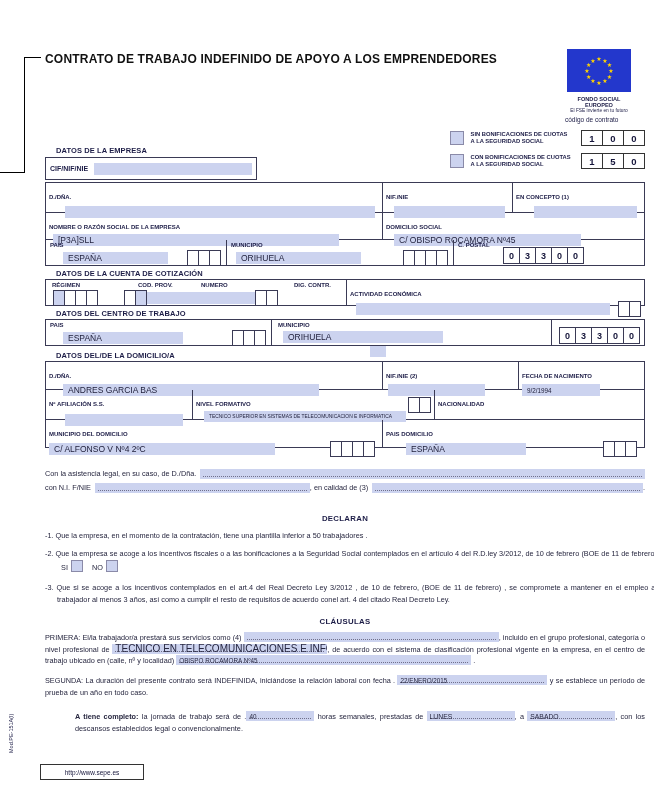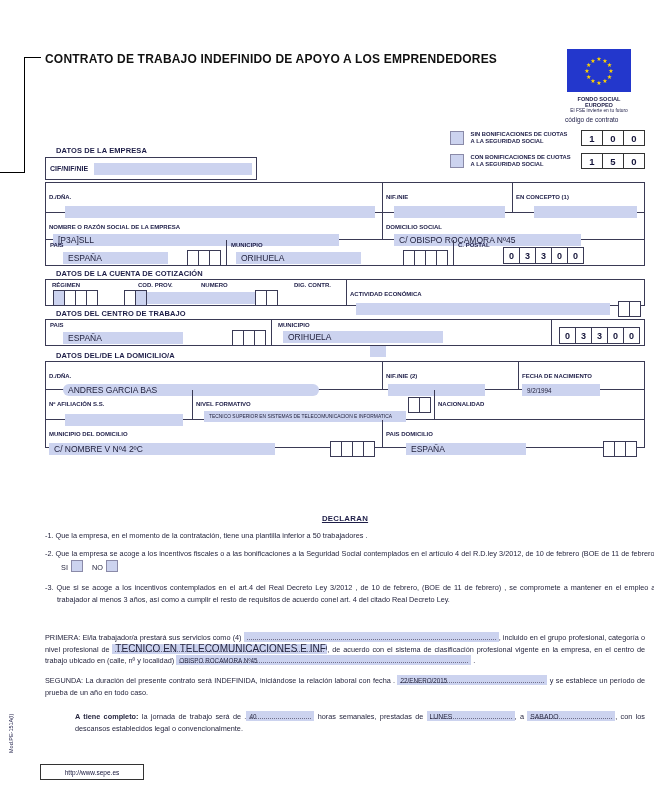--- a/index.html
+++ b/index.html
@@ -29,21 +29,21 @@
   .code + .code{margin-left:-1px;}
   .cbx{display:inline-block;width:10px;height:10px;background:#ccd3ef;border:1px solid #8a8aa8;
        vertical-align:-2px;margin:0 3px;}
   .body{font-size:7.3px;line-height:1.6;color:#26263f;text-align:justify;}
   .hang{padding-left:12px;text-indent:-12px;}
   .bk{display:inline-block;background:#ccd3ef;height:10px;vertical-align:-2px;position:relative;
       white-space:nowrap;overflow:hidden;}
   .bk::after{content:"";position:absolute;left:3px;right:3px;bottom:2px;border-bottom:1px dotted #70708c;}
   .bk .bkv{position:relative;z-index:1;padding:0 3px;background:transparent;line-height:10px;display:inline-block;}
   .flexline{display:flex;align-items:center;}
-  .heading{font-size:7.8px;font-weight:bold;color:#1c1c46;text-align:center;letter-spacing:.3px;text-decoration:underline;}
+  .heading{font-size:7.8px;font-weight:bold;color:#1c1c46;text-align:center;letter-spacing:.3px;}
   .eucap1{font-size:5.6px;font-weight:bold;color:#1c1c46;text-align:center;}
   .eucap2{font-size:4.8px;color:#1c1c46;text-align:center;}
   .codelabel{font-size:6.5px;color:#1c1c46;}
   .optlbl{font-size:5.8px;font-weight:bold;color:#1c1c46;line-height:1.25;}
   .modtext{writing-mode:vertical-rl;transform:rotate(180deg);font-size:5.5px;color:#1c1c46;}
   .urlbox{border:1px solid #333;display:flex;align-items:center;justify-content:center;
           font-size:6.5px;color:#15153a;}
   b.ink{color:#26263f;}
 </style>
 </head>
@@ -255,21 +255,21 @@
     </div>
   </div>
 
   <div class="abs sect" style="left:56px;top:351px;">DATOS DEL/DE LA DOMICILIO/A</div>
   <div class="abs" style="left:370px;top:346px;width:16px;height:11px;background:#ccd3ef;"></div>
 
   <div class="tbl" style="top:361px;">
     <div class="row" style="height:29px;">
       <div class="cell" style="width:336px;">
         <span class="lbl">D./DÑA.</span>
-        <div class="fld" style="margin:2px 60px 0 14px;border-radius:6px;">
+        <div class="fld" style="margin:2px 60px 0 14px;">
           <span class="val">ANDRES GARCIA BAS</span>
         </div>
       </div>
       <div class="cell" style="width:136px;">
         <span class="lbl">NIF./NIE (2)</span>
         <div class="fld" style="margin:2px 30px 0 2px;">
           <span class="val"></span>
         </div>
       </div>
       <div class="cell" style="flex:1;">
@@ -300,21 +300,21 @@
       </div>
       <div class="cell" style="flex:1;">
         <span class="lbl">NACIONALIDAD</span>
       </div>
     </div>
     <div class="row" style="height:29px;">
       <div class="cell" style="width:336px;">
         <span class="lbl">MUNICIPIO DEL DOMICILIO</span>
         <div class="flexline" style="margin-top:1px;">
           <div class="fld" style="width:226px;">
-            <span class="val">C/ NOMBRE V Nº4 2ºC</span>
+            <span class="val">C/ ALFONSO V Nº4 2ºC</span>
           </div>
           <div class="sqgroup" style="margin-left:auto;margin-right:4px;">
             <span class="sq"></span>
               <span class="sq"></span>
               <span class="sq"></span>
               <span class="sq"></span>
           </div>
         </div>
       </div>
       <div class="cell" style="flex:1;">
@@ -326,32 +326,46 @@
           <div class="sqgroup" style="margin-left:auto;margin-right:4px;">
             <span class="sq"></span>
               <span class="sq"></span>
               <span class="sq"></span>
           </div>
         </div>
       </div>
     </div>
   </div>
 
+  <div class="abs body" style="left:45px;top:468px;width:600px;">
+    <div class="flexline">
+      <span style="white-space:nowrap;">Con la asistencia legal, en su caso, de D./Dña.</span>
+      <span class="bk" style="flex:1;margin-left:4px;"></span>
+    </div>
+    <div class="flexline" style="margin-top:2px;">
+      <span style="white-space:nowrap;">con N.I. F/NIE</span>
+      <span class="bk" style="width:215px;margin-left:4px;"></span>
+      <span style="white-space:nowrap;">, en calidad de (3)</span>
+      <span class="bk" style="flex:1;margin-left:4px;"></span>
+      <span>.</span>
+    </div>
+  </div>
 
   <div class="abs heading" style="left:45px;top:514px;width:600px;">DECLARAN</div>
 
   <div class="abs body hang" style="left:45px;top:530px;width:600px;">-1. Que la empresa, en el momento de la contratación, tiene una plantilla inferior a 50 trabajadores .</div>
 
   <div class="abs body hang" style="left:45px;top:548px;width:600px;">
     <span>-2. Que la empresa se acoge a los incentivos fiscales o a las bonificaciones a la Seguridad Social contemplados en el artículo 4 del R.D.ley 3/2012, de 10 de febrero (BOE de 11 de febrero)</span>
     <span style="white-space:nowrap;">&nbsp;&nbsp;<span>SI</span><span class="cbx"></span>&nbsp;&nbsp;&nbsp;<span>NO</span><span class="cbx"></span></span>
   </div>
 
   <div class="abs body hang" style="left:45px;top:582px;width:600px;">-3. Que si se acoge a los incentivos contemplados en el art.4 del Real Decreto Ley 3/2012 , de 10 de febrero, (BOE de 11 de febrero) , se compromete a mantener en el empleo al trabajador al menos 3 años, así como a cumplir  el resto de requisitos de acuerdo conel art. 4 del citado Real Decreto Ley.</div>
 
+  <div class="abs heading" style="left:45px;top:617px;width:600px;">CLÁUSULAS</div>
 
   <div class="abs body" style="left:45px;top:632px;width:600px;">
     <span>PRIMERA: El/la trabajador/a prestará sus servicios como (4)</span>
     <span class="bk" style="width:255px;"></span><span>, incluido en el grupo profesional, categoría o nivel profesional de</span>
     <span class="bk" style="width:215px;"><span class="bkv" style="font-size:10px;">TECNICO EN TELECOMUNICACIONES E INFORMATICA</span></span><span>, de acuerdo con el sistema de clasificación profesional vigente en la empresa, en el centro de trabajo ubicado en (calle, nº y localidad)</span>
     <span class="bk" style="width:295px;"><span class="bkv" style="font-size:6.3px;">OBISPO ROCAMORA Nº45</span></span>
     <span>.</span>
   </div>
 
   <div class="abs body" style="left:45px;top:675px;width:600px;">

